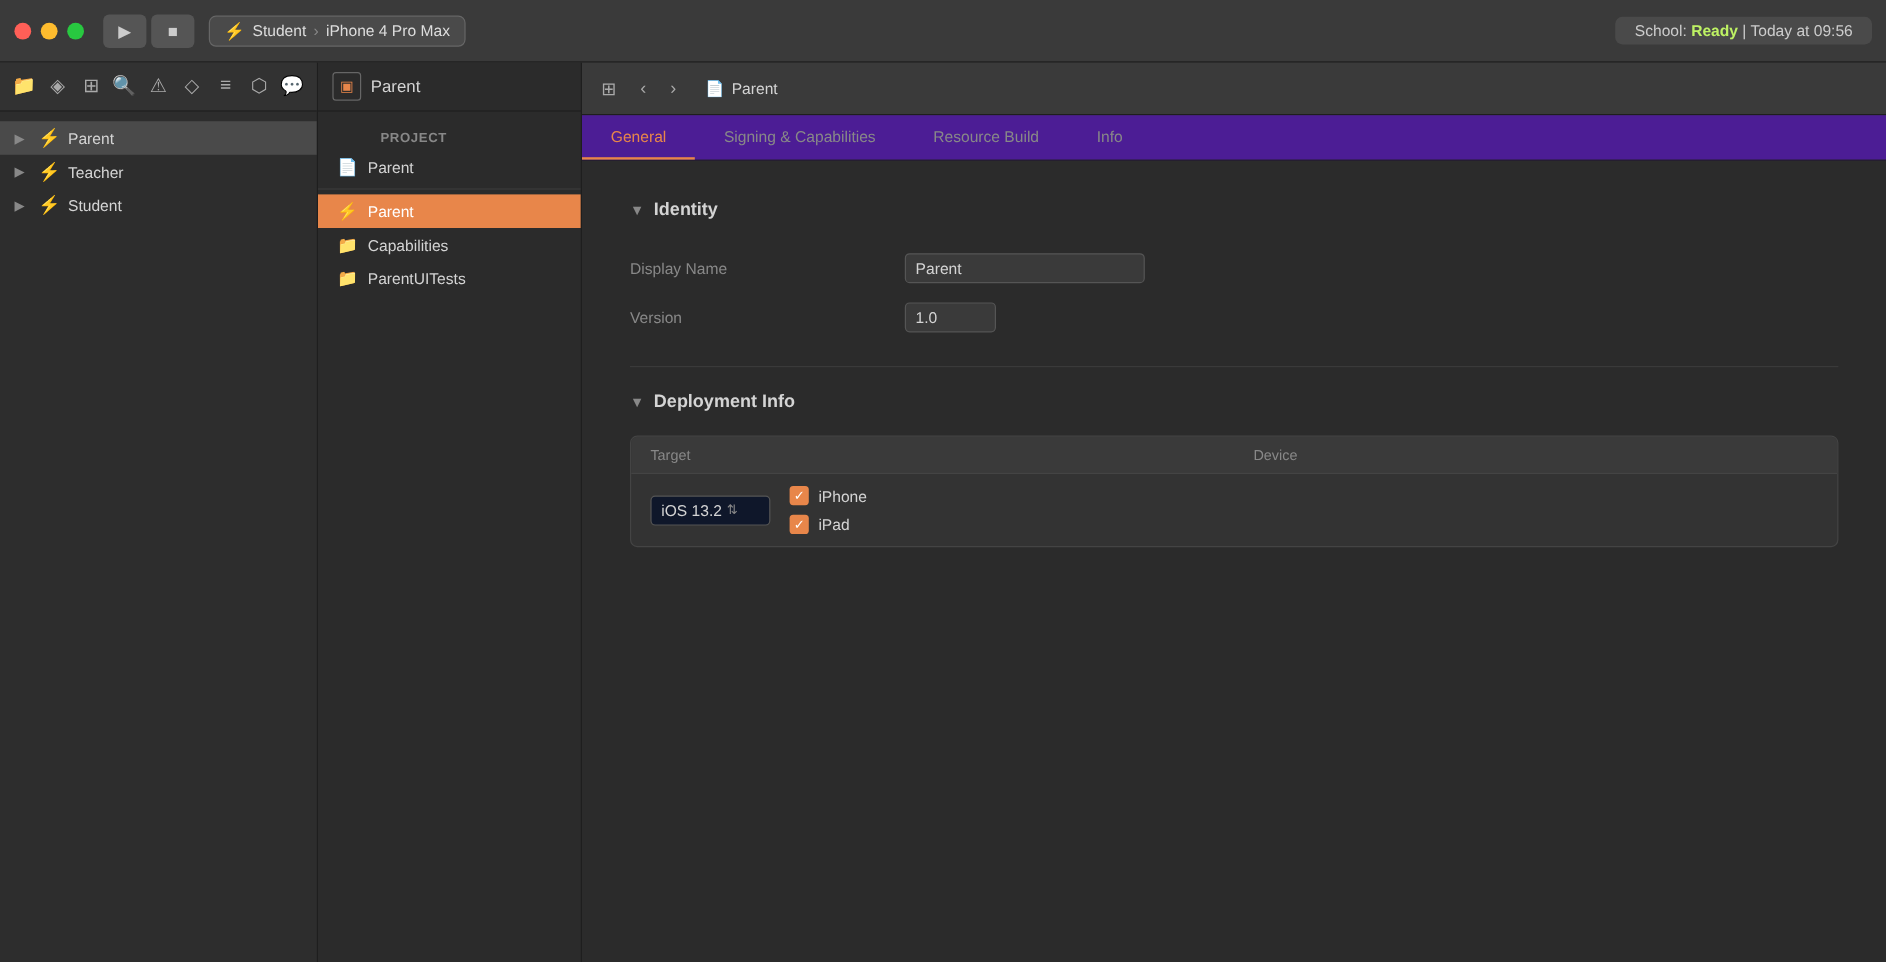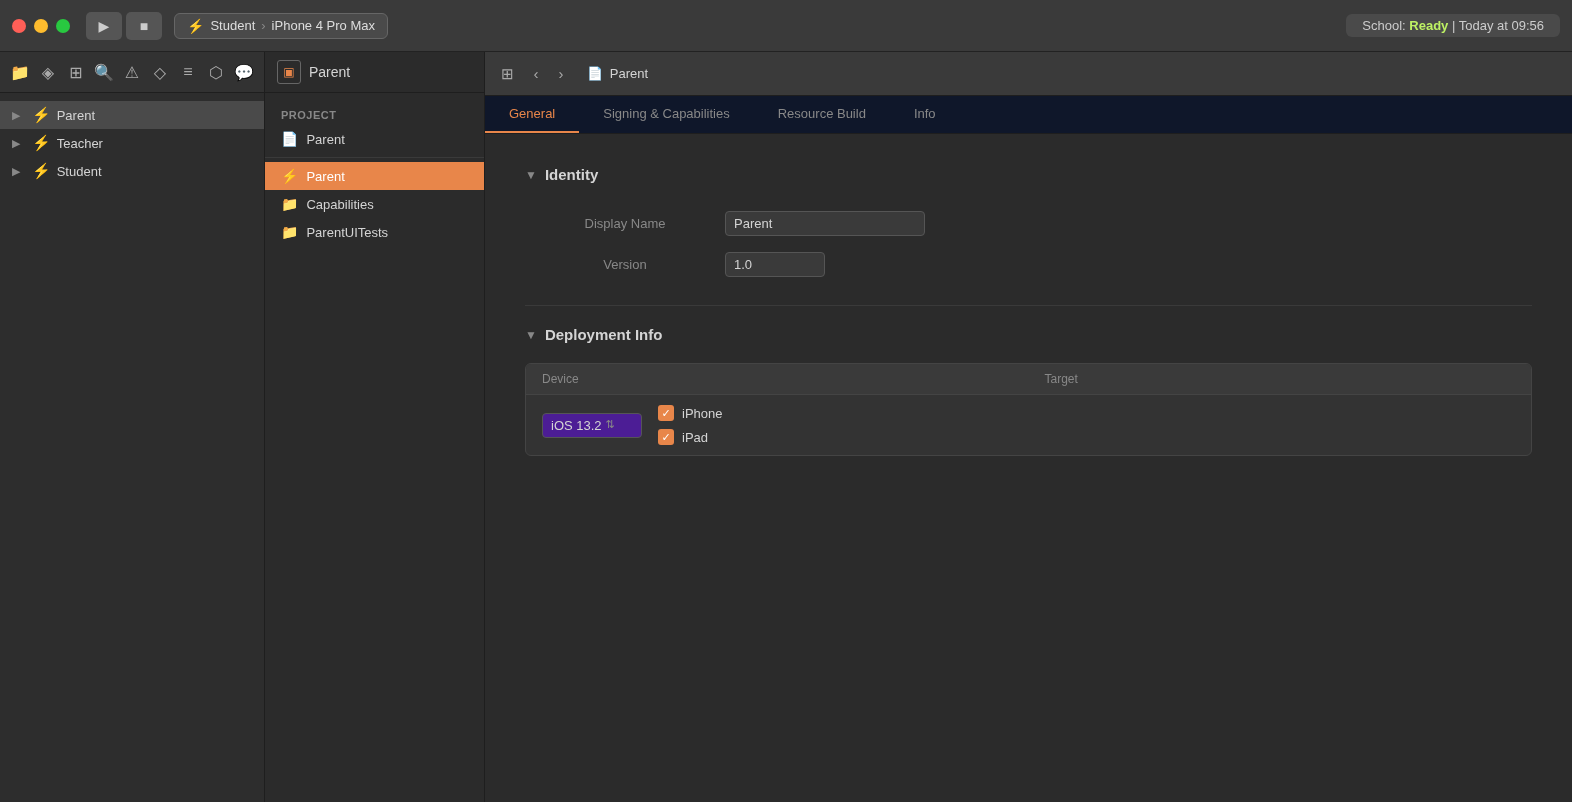--- a/index.html
+++ b/index.html
@@ -185,20 +185,21 @@
       overflow-y: auto;
       flex: 1;
     }
 
     .section-header {
       font-size: 11px;
       font-weight: 700;
       color: #888;
       padding: 8px 16px 4px;
       letter-spacing: 0.5px;
+      margin-left: 36px;
     }
 
     .proj-item {
       display: flex;
       align-items: center;
       padding: 6px 16px;
       cursor: pointer;
       font-size: 13px;
       gap: 8px;
     }
@@ -257,21 +258,21 @@
       gap: 6px;
       padding: 8px 12px;
       font-size: 13px;
       color: #d4d4d4;
       border-radius: 4px;
     }
 
     .main-tabs {
       display: flex;
       border-bottom: 1px solid #1e1e1e;
-      background: #0f172a;
+      background: #4c1d95;
       flex-shrink: 0;
     }
 
     .main-tab {
       padding: 10px 24px;
       font-size: 13px;
       cursor: pointer;
       color: #888;
       border-bottom: 2px solid transparent;
       display: flex;
@@ -318,23 +319,23 @@
 
     .settings-row {
       display: flex;
       align-items: center;
       padding: 8px 0;
       min-height: 36px;
     }
     .settings-label {
       color: #888;
       font-size: 13px;
-      text-align: center;
+      text-align: left;
       width: 200px;
-      margin-right: 0;
+      margin-right: 29px;
       flex-shrink: 0;
     }
     .settings-input {
       background: #3a3a3a;
       border: 1px solid #555;
       border-radius: 4px;
       color: #d4d4d4;
       font-size: 13px;
       padding: 4px 8px;
       width: 200px;
@@ -363,21 +364,21 @@
       display: flex;
       align-items: center;
       padding: 10px 16px;
       gap: 16px;
     }
 
     .ios-selector {
       display: flex;
       align-items: flex-start;
       gap: 4px;
-      background: #4c1d95;
+      background: #0f172a;
       border: 1px solid #555;
       border-radius: 4px;
       padding: 4px 8px;
       font-size: 13px;
       color: #d4d4d4;
       cursor: pointer;
       min-width: 100px;
     }
 
     .device-list {
@@ -536,34 +537,34 @@
           <span class="triangle">▼</span>
           <span>Identity</span>
         </div>
 
         <div class="settings-row">
           <div class="settings-label">Display Name</div>
           <input class="settings-input" type="text" value="Parent" style="">
         </div>
         <div class="settings-row">
           <div class="settings-label">Version</div>
-          <input class="settings-input" type="text" value="1.0" style="width: 100px;">
+          <input class="settings-input" type="text" value="1.0" style="width: 76px;">
         </div>
 
         <div class="settings-divider"></div>
 
         <div class="section-title">
           <span class="triangle">▼</span>
           <span>Deployment Info</span>
         </div>
 
         <div class="deployment-table">
           <div class="deployment-table-header">
+            <div class="deployment-table-header-cell">Target</div>
             <div class="deployment-table-header-cell">Device</div>
-            <div class="deployment-table-header-cell">Target</div>
           </div>
           <div class="deployment-table-row">
             <div class="ios-selector">
               <span>iOS 13.2</span>
               <span style="font-size:11px;color:#888">⇅</span>
             </div>
             <div class="device-list">
               <div class="device-item">
                 <div class="checkbox-orange">✓</div>
                 <span>iPhone</span>

